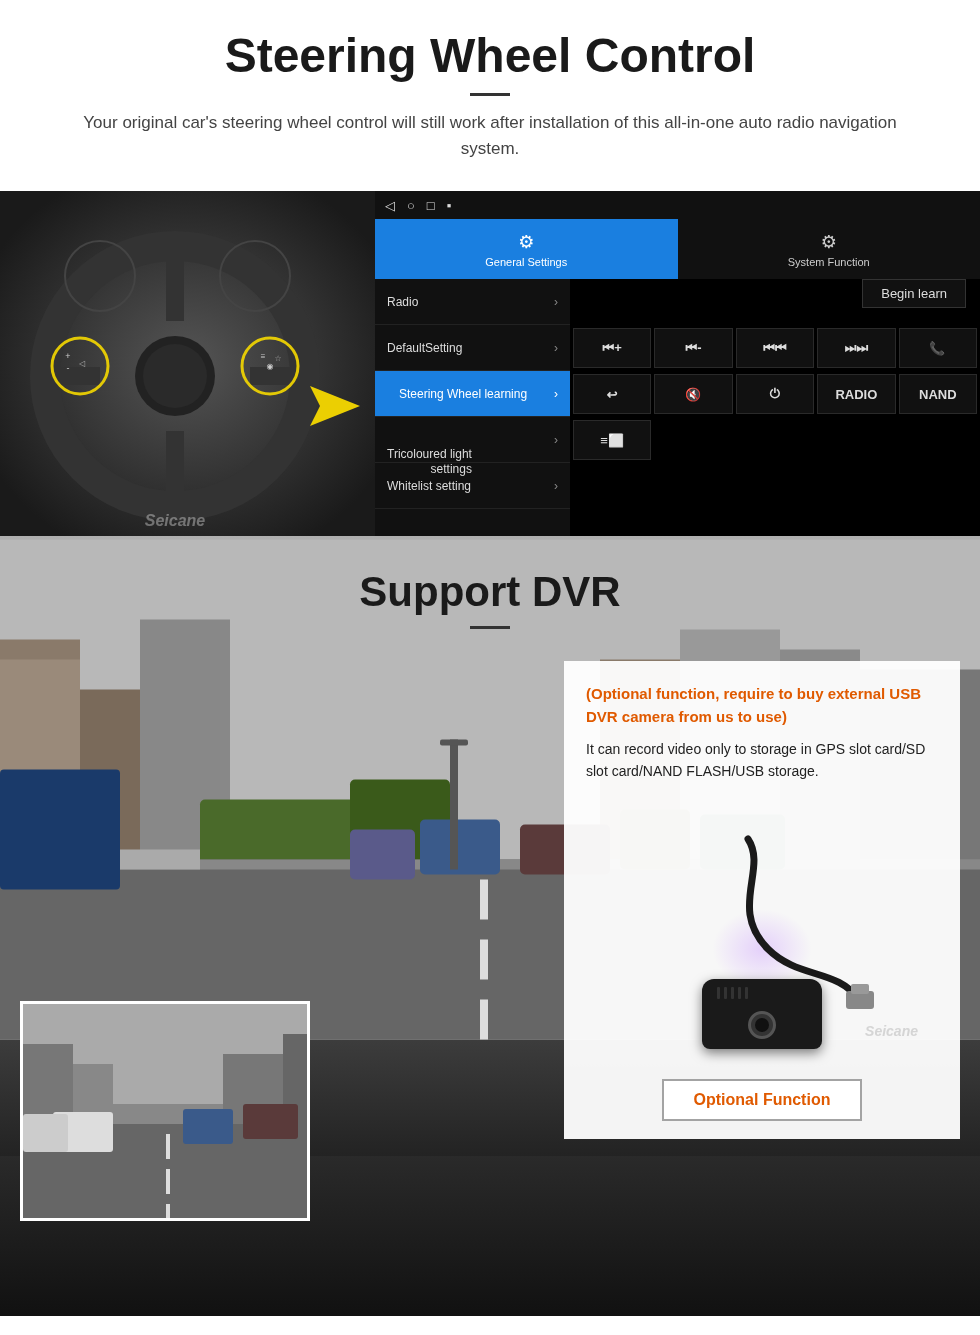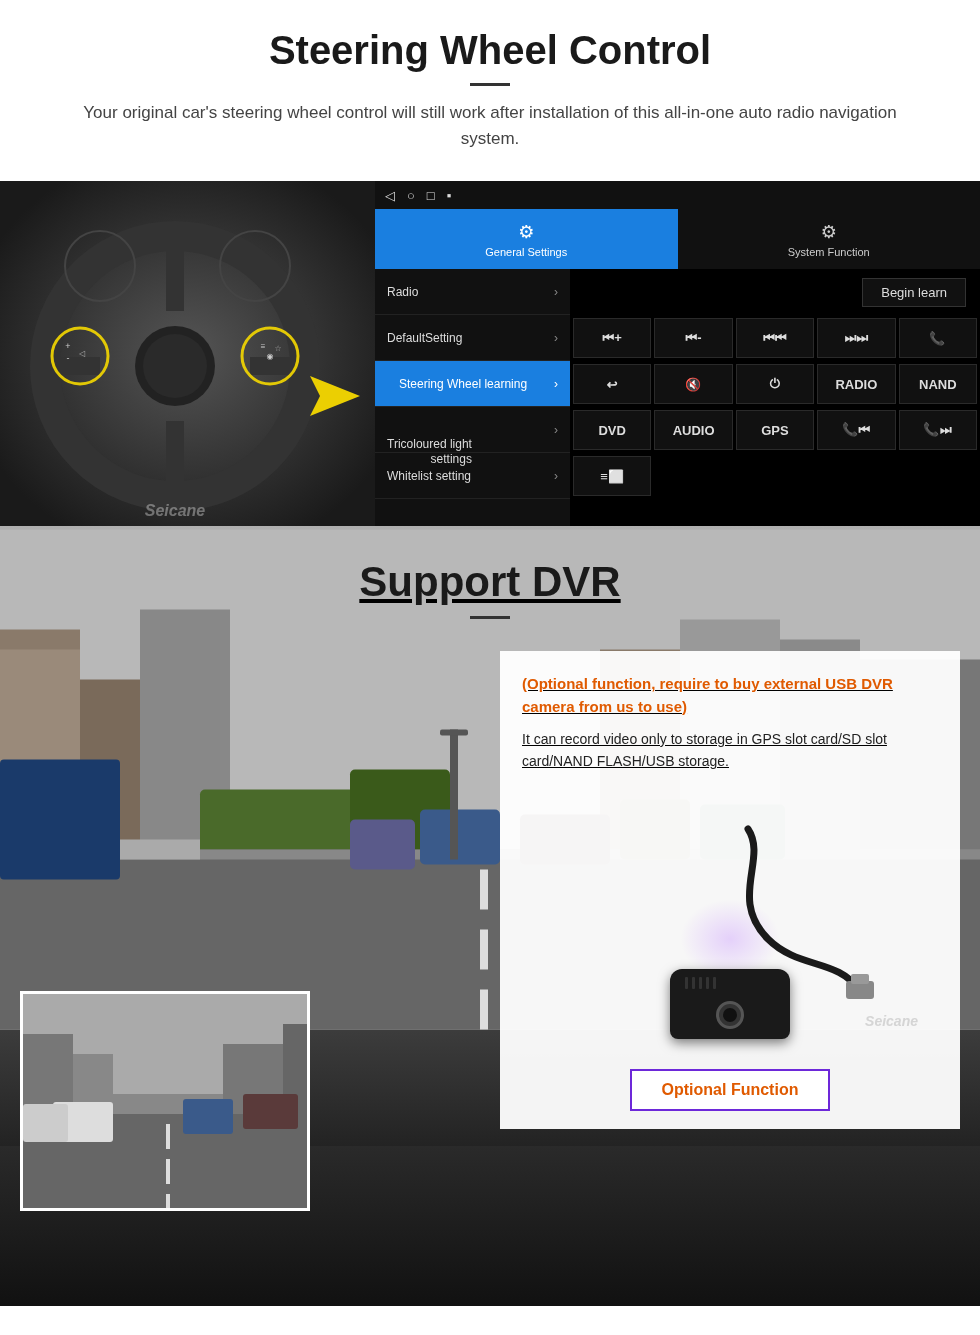--- a/index.html
+++ b/index.html
@@ -10,21 +10,21 @@
       background: #fff;
       overflow-x: hidden;
     }
 
     
     .section-title-area {
       text-align: center;
       padding: 28px 20px 10px;
     }
     .section-title {
-      font-size: 40px;
+      font-size: 48px;
       font-weight: 900;
       color: #1a1a1a;
     }
     .title-divider {
       width: 40px;
       height: 3px;
       background: #333;
       margin: 10px auto 14px;
     }
     .section-subtitle {
@@ -155,21 +155,21 @@
 
     .control-panel {
       flex: 1;
       background: #000;
       display: flex;
       flex-direction: column;
     }
     .begin-learn-row {
       height: 46px;
       display: flex;
-      align-items: center;
+      align-items: flex-start;
       justify-content: flex-end;
       padding-right: 14px;
     }
     .begin-learn-btn {
       background: #111;
       color: #ddd;
       border: 1px solid #333;
       padding: 6px 18px;
       font-size: 13px;
       cursor: pointer;
@@ -192,21 +192,20 @@
       font-weight: bold;
       cursor: pointer;
     }
 
     
     .dvr-section {
       position: relative;
       width: 100%;
       min-height: 780px;
       overflow: hidden;
-      text-decoration: underline;
     }
     .dvr-bg {
       position: absolute;
       top: 0; left: 0; right: 0;
       height: 100%;
       background: linear-gradient(180deg, #b0b0b0 0%, #888 20%, #666 40%, #444 60%, #222 80%, #111 100%);
       z-index: 0;
     }
 
     .dvr-title-area {
@@ -249,21 +248,21 @@
       background: #333;
       border: 3px solid #fff;
       position: relative;
       overflow: hidden;
       margin-bottom: 0;
       align-self: flex-start;
       margin-top: 320px;
     }
 
     .dvr-right {
-      width: 460px;
+      width: 396px;
       flex-shrink: 0;
     }
     .dvr-info-card {
       background: rgba(255,255,255,0.95);
       padding: 22px 22px 18px;
       min-height: 340px;
       position: relative;
     }
     .dvr-optional-text {
       color: #e05a00;
@@ -333,21 +332,21 @@
       bottom: 20px;
       right: 20px;
       color: rgba(180,180,180,0.5);
       font-size: 14px;
       font-style: italic;
       font-weight: bold;
     }
 
     .optional-function-btn {
       display: inline-block;
-      border: 2px solid #6d28d9;
+      border: 2px solid #a3a3a3;
       color: #e05a00;
       padding: 10px 30px;
       font-size: 16px;
       font-weight: bold;
       background: #fff;
       cursor: pointer;
       margin-top: 10px;
     }
   </style>
 </head>
@@ -477,27 +476,20 @@
           </div>
 
           <div class="ctrl-grid">
             <div class="ctrl-btn">↩</div>
             <div class="ctrl-btn">🔇</div>
             <div class="ctrl-btn">⏻</div>
             <div class="ctrl-btn">RADIO</div>
             <div class="ctrl-btn">NAND</div>
           </div>
 
-          <div class="ctrl-grid">
-            <div class="ctrl-btn">DVD</div>
-            <div class="ctrl-btn">AUDIO</div>
-            <div class="ctrl-btn">GPS</div>
-            <div class="ctrl-btn">📞⏮</div>
-            <div class="ctrl-btn">📞⏭</div>
-          </div>
 
           <div class="ctrl-grid">
             <div class="ctrl-btn">≡⬜</div>
           </div>
         </div>
       </div>
     </div>
   </div>
 </div>
 

